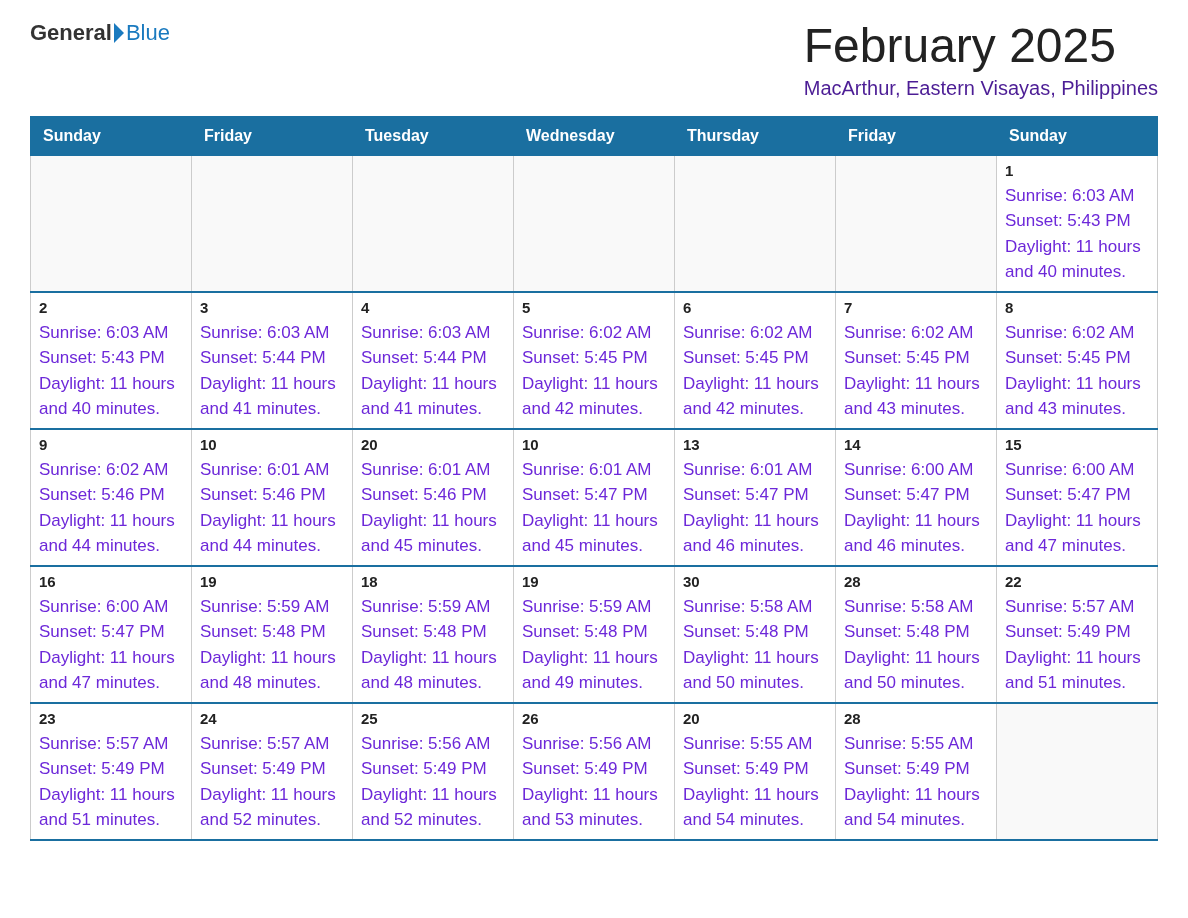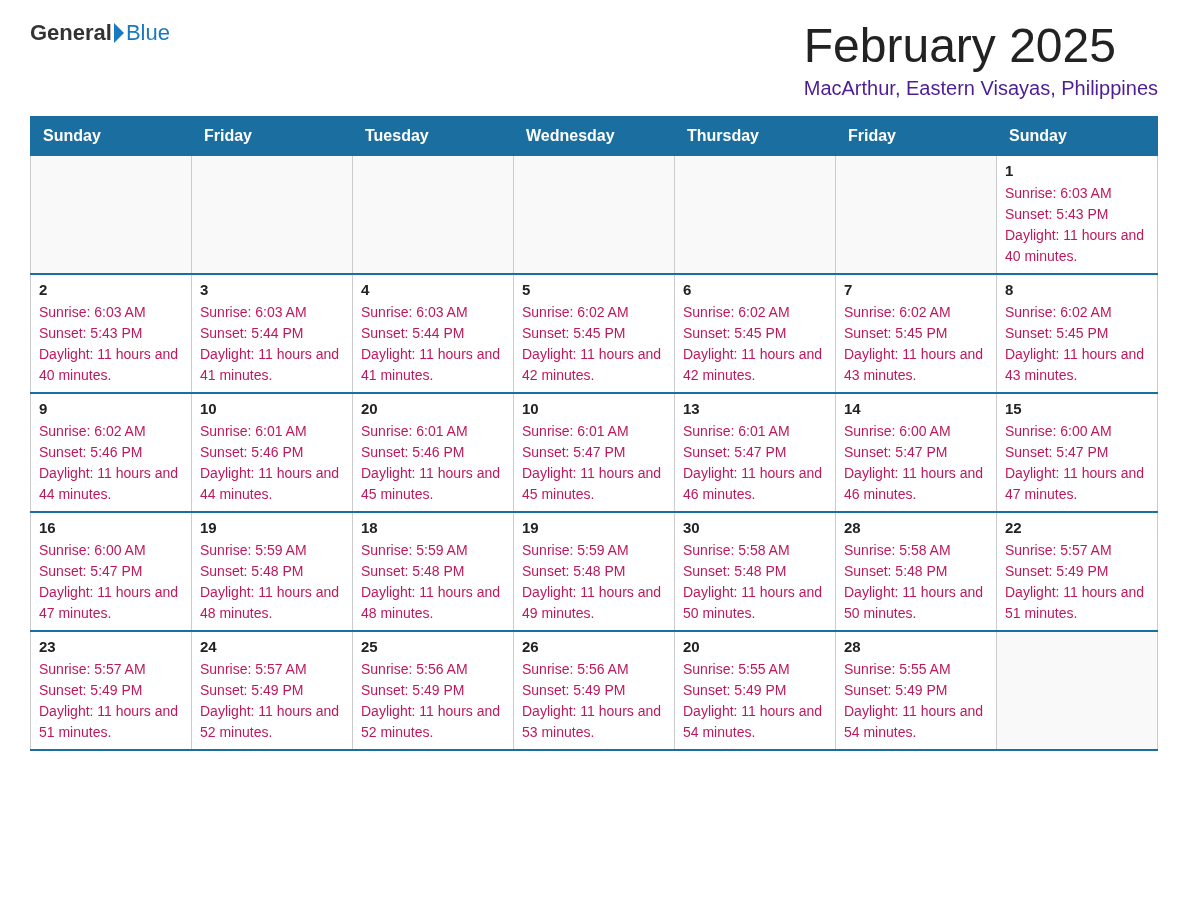--- a/index.html
+++ b/index.html
@@ -82,22 +82,22 @@
       border-bottom: 2px solid #1a6fa0;
     }
     .day-number {
       font-size: 15px;
       font-weight: bold;
       color: #222;
       display: block;
       margin-bottom: 4px;
     }
     .day-info {
-      color: #be185d;
-      font-size: 14px;
+      color: #6d28d9;
+      font-size: 17px;
       line-height: 1.5;
     }
     .empty-cell {
       background: #f9f9f9;
     }
   </style>
 </head>
 <body>
 
 <div class="header-area">

